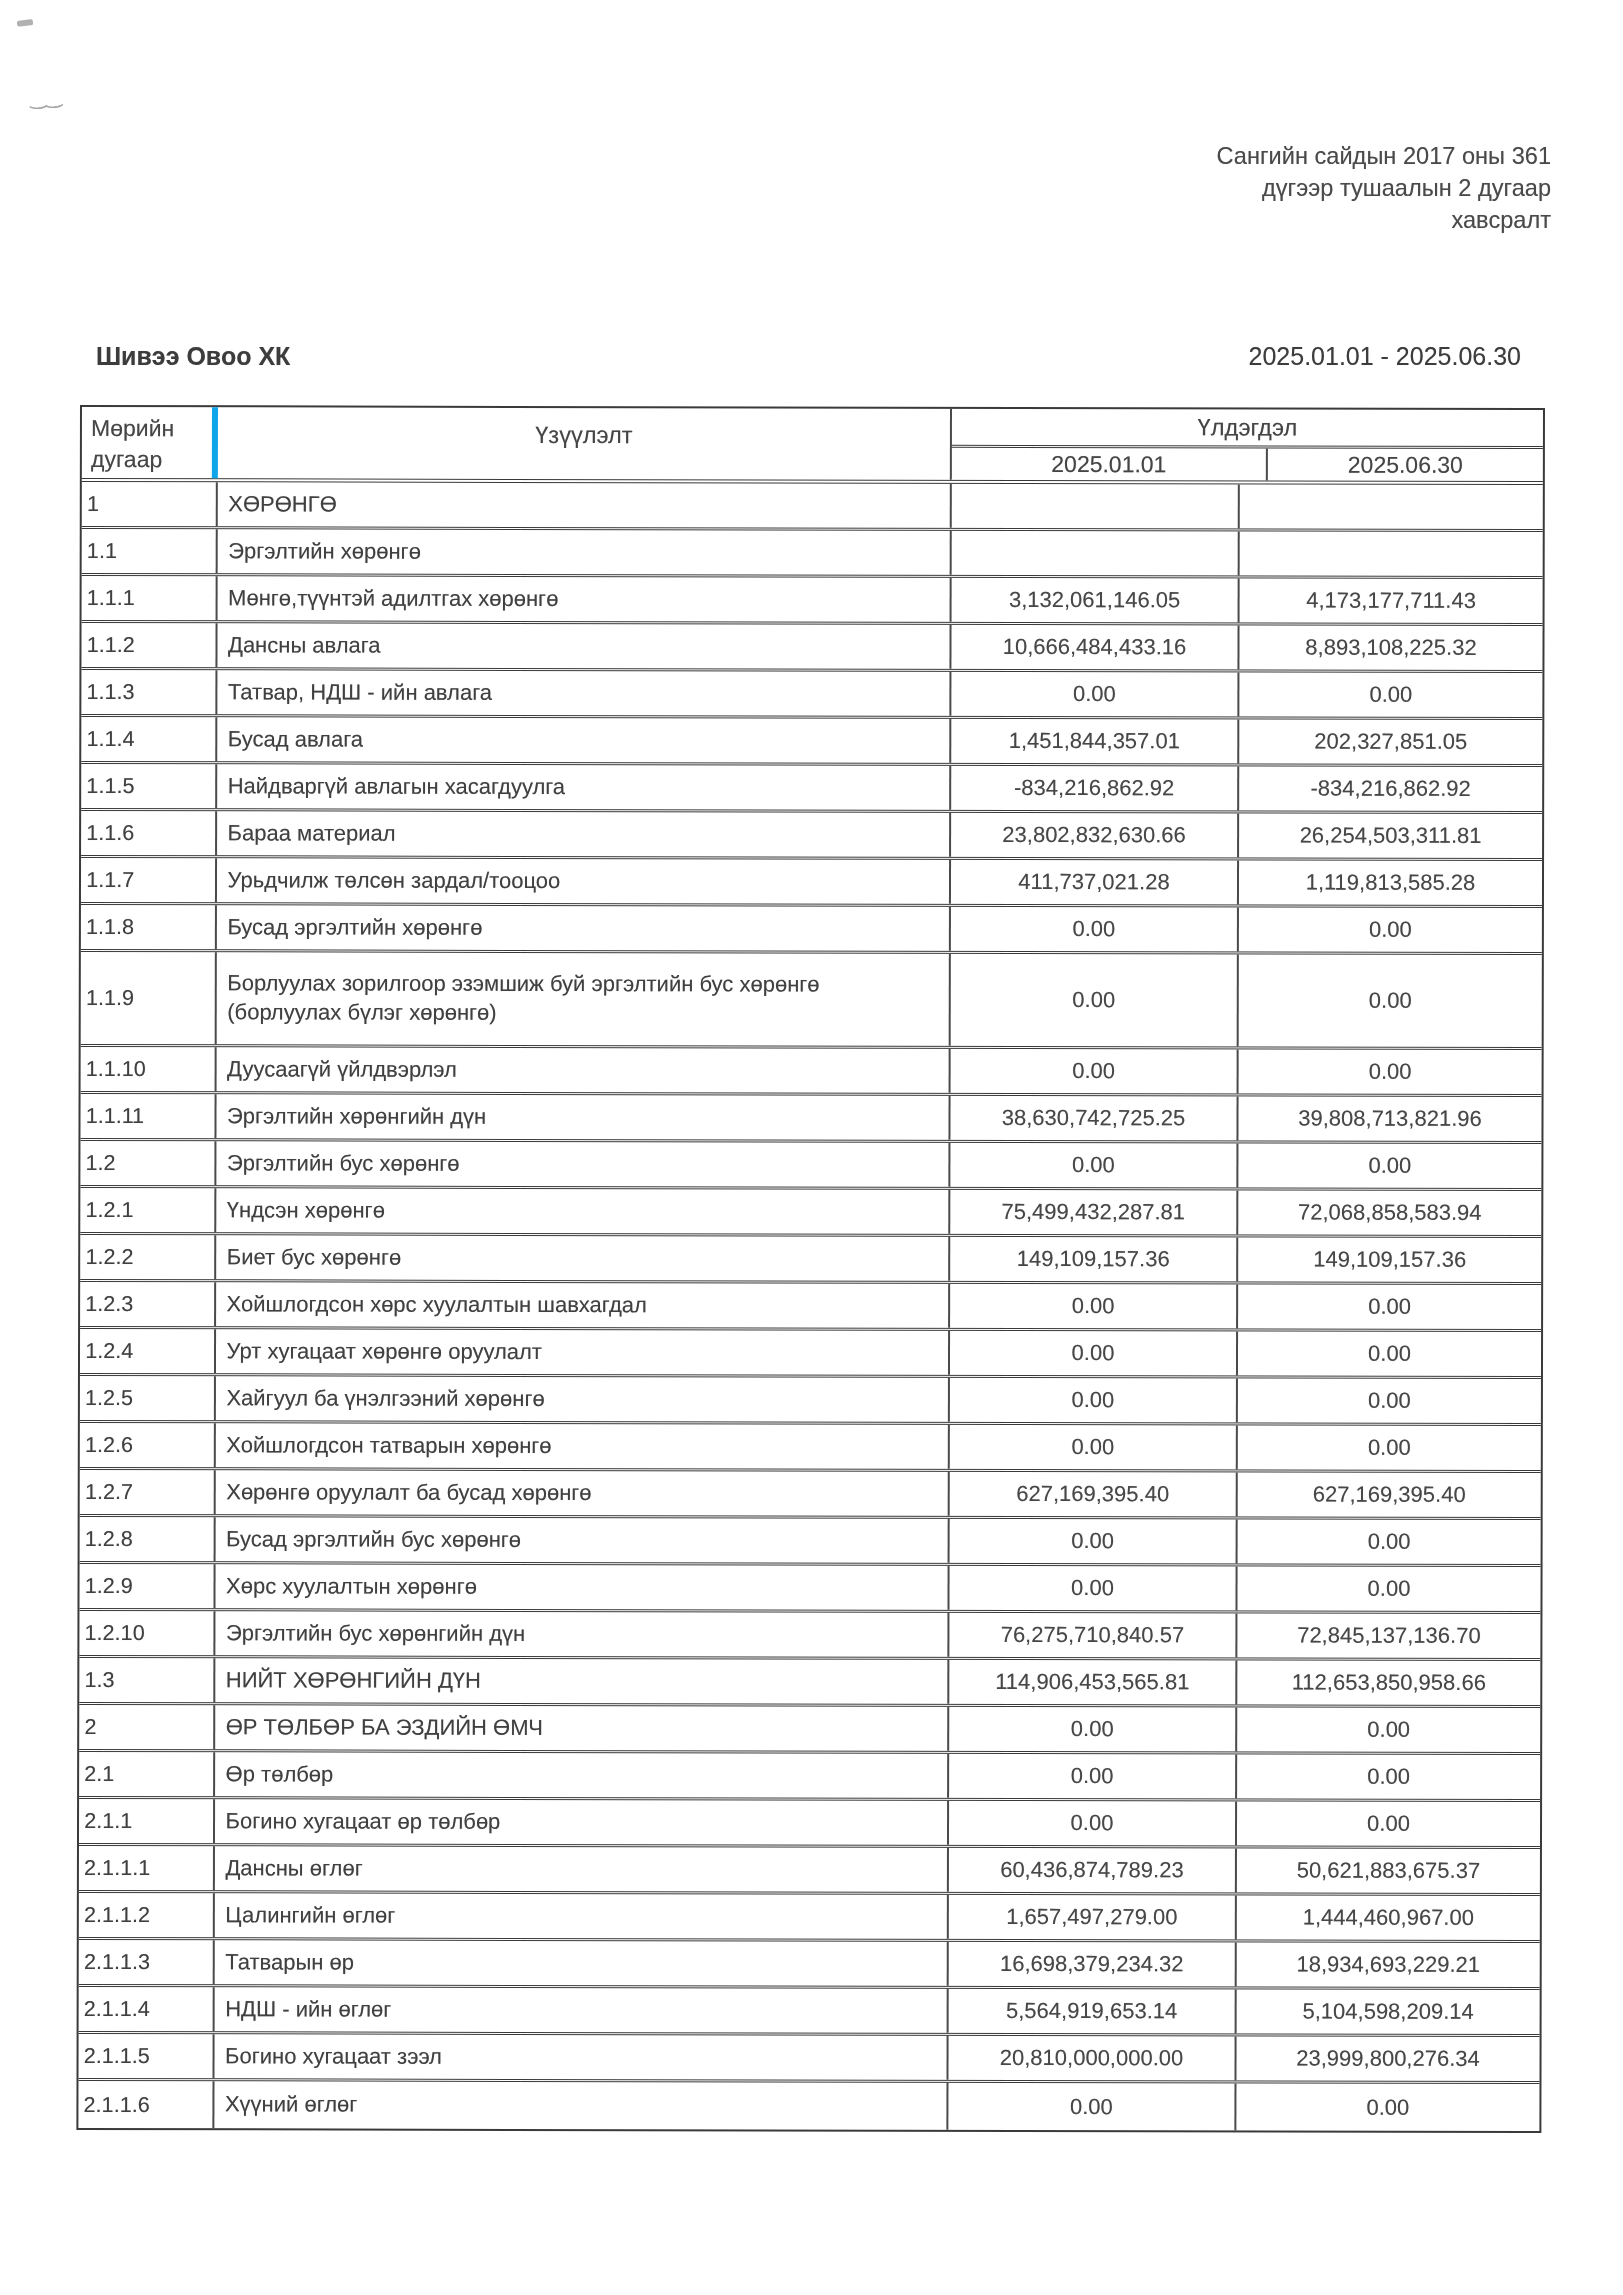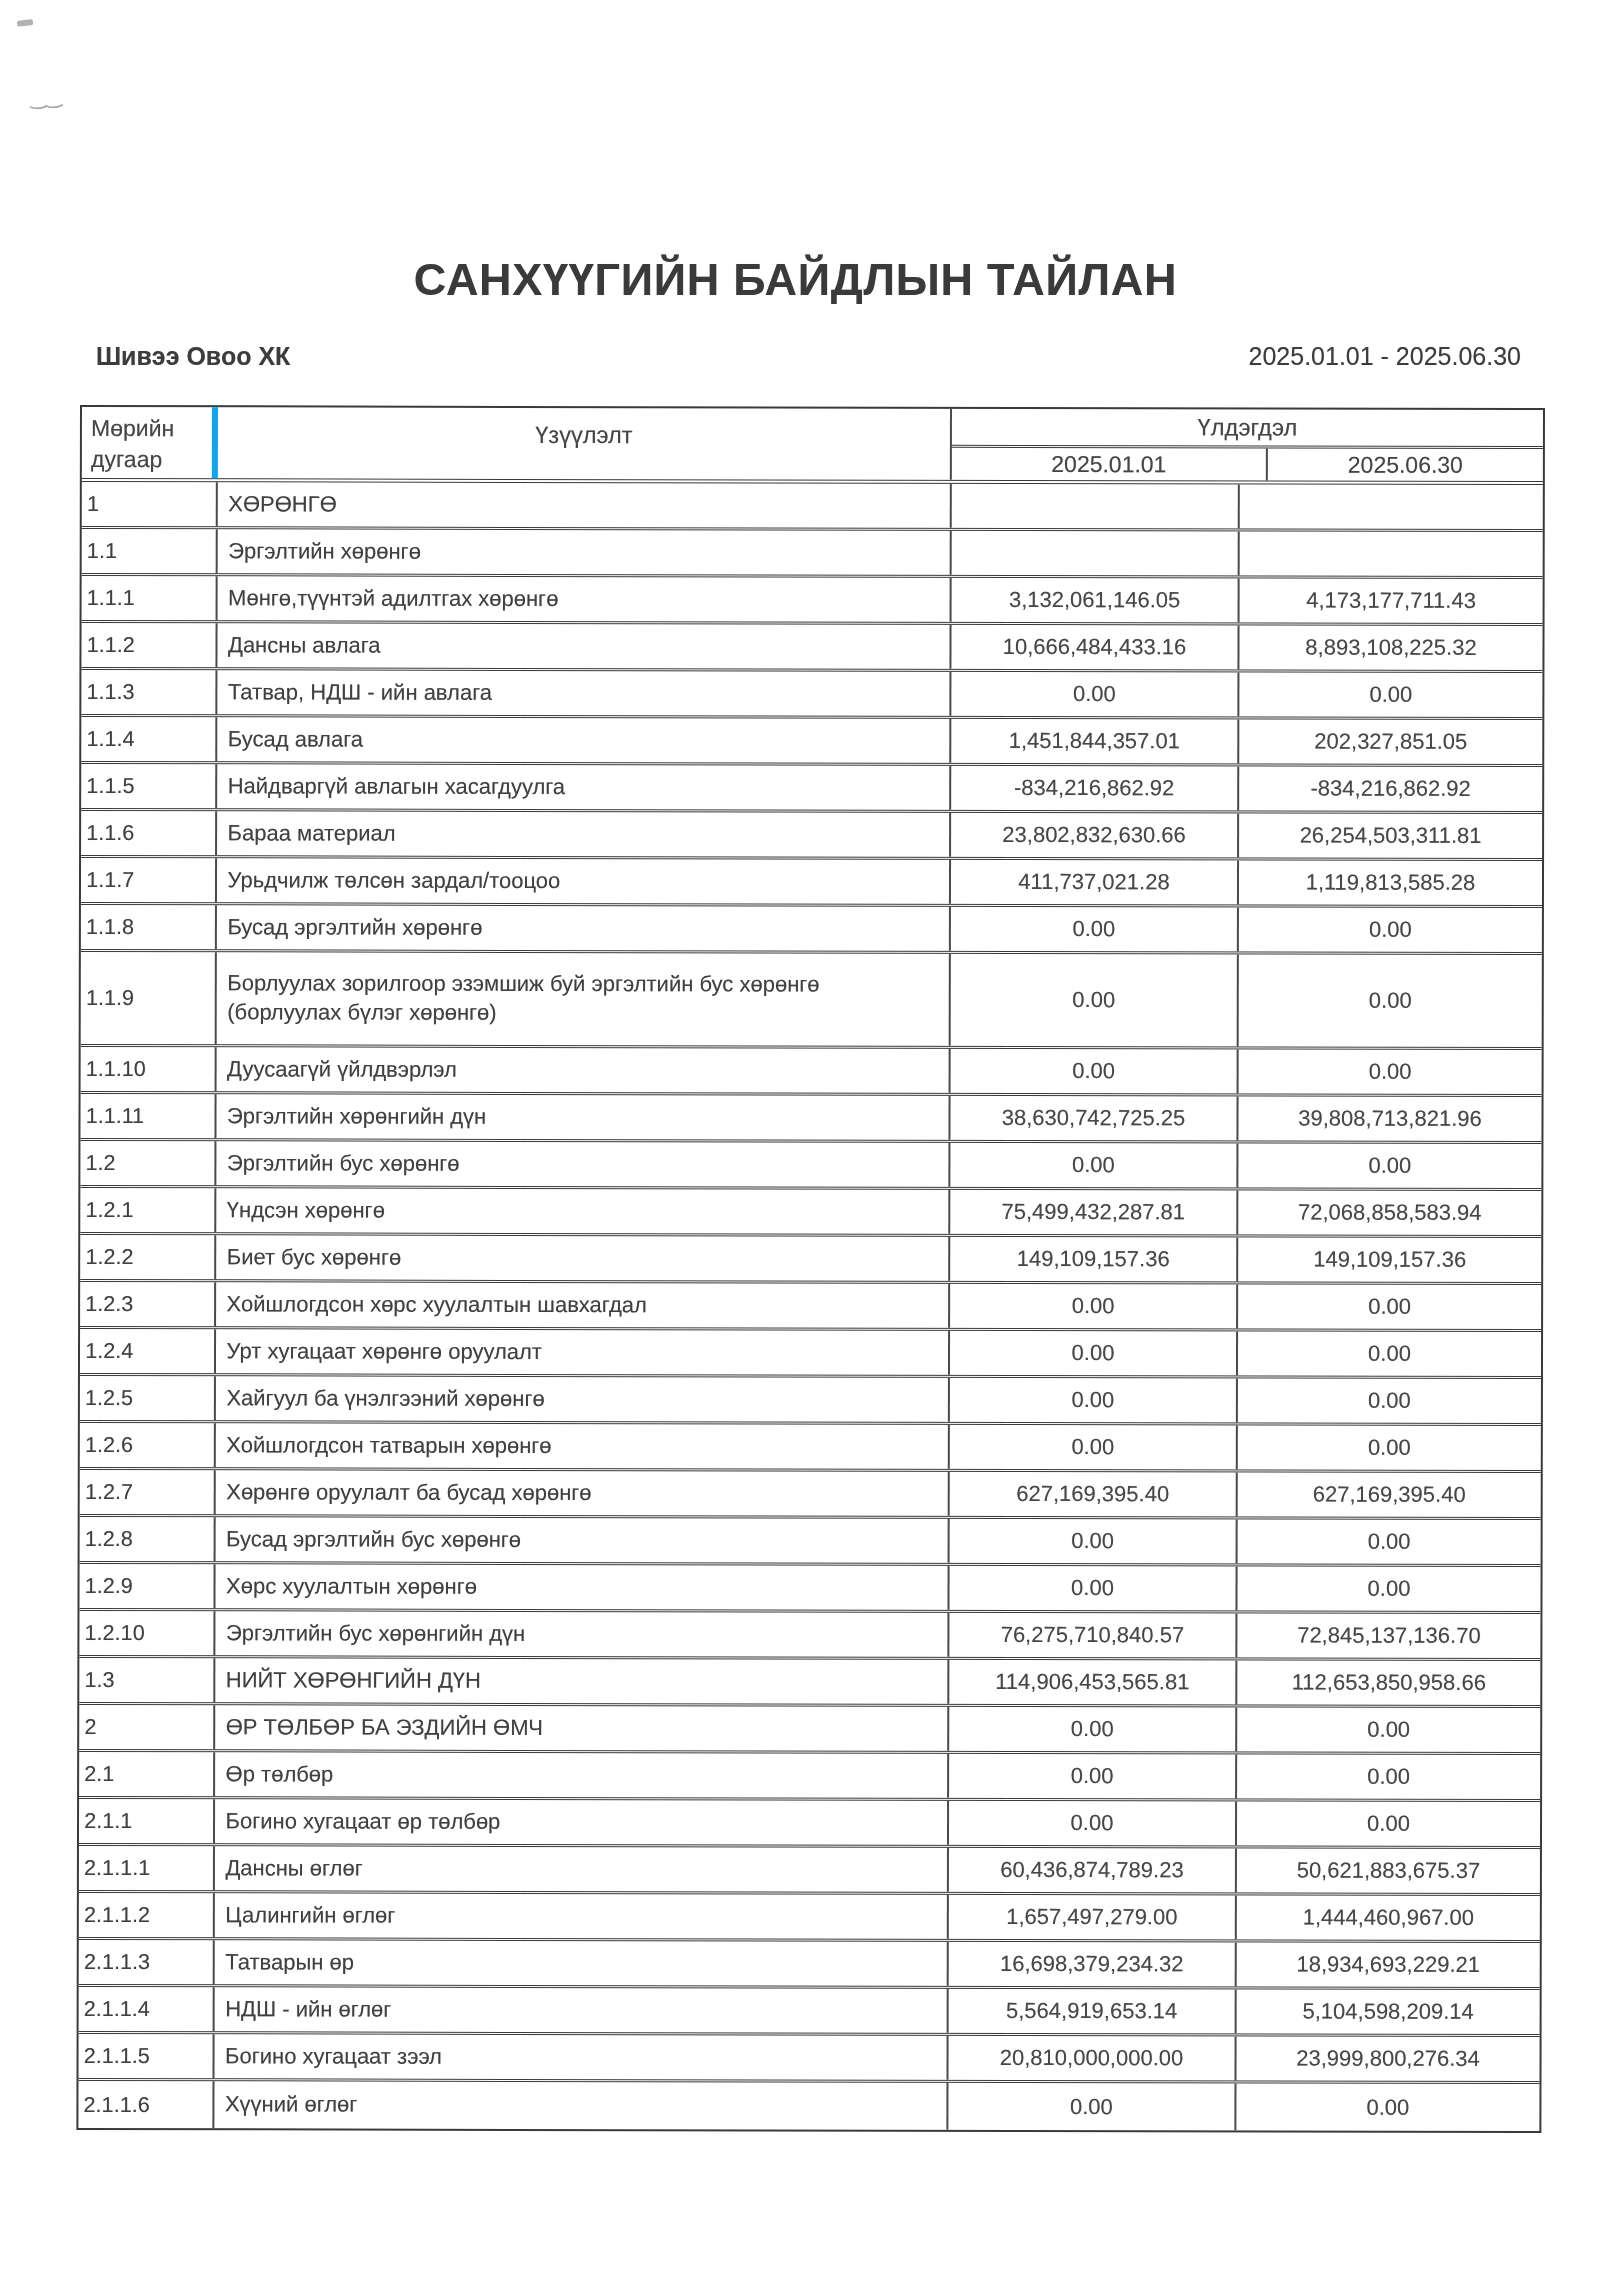--- a/index.html
+++ b/index.html
@@ -93,22 +93,26 @@
 
 <div class="page">
 
   <div class="art art-dash"></div>
   <div class="art art-squiggle">‿‿</div>
   <div class="art art-tick">’</div>
   <div class="art art-caret">⌄</div>
   <div class="art art-dash2">–</div>
   <div class="art art-comma">‚</div>
 
-
-  <div class="doc-title">САНХҮҮГИЙН БАЙДЛЫН ТАЙЛАН</div>
+  <div class="appendix">
+    <div>Сангийн сайдын 2017 оны 361</div>
+    <div>дүгээр тушаалын  2 дугаар</div>
+    <div>хавсралт</div>
+  </div>
+
 
   <div class="company">Шивээ Овоо ХК</div>
   <div class="period">2025.01.01 - 2025.06.30</div>
 
   <div class="tbl">
     <div class="thead">
       <div class="h-no">
         <span>Мөрийн</span>
         <span>дугаар</span>
       </div>

